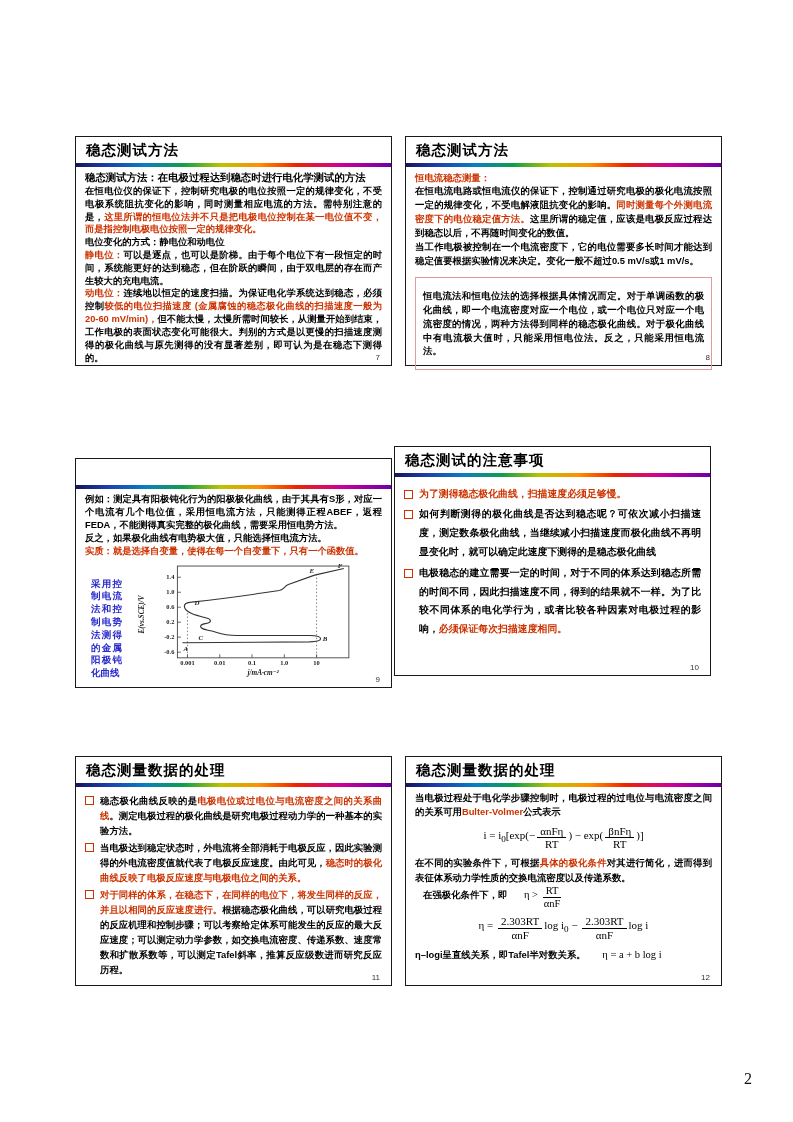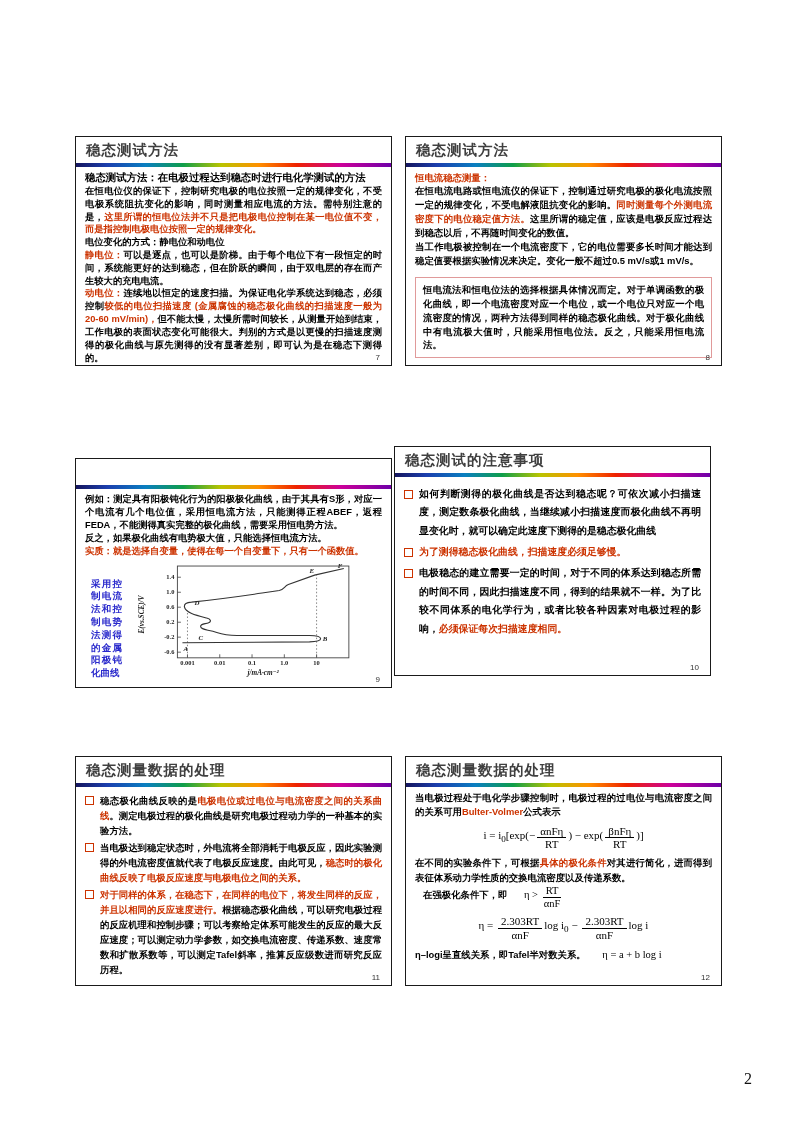--- a/index.html
+++ b/index.html
@@ -2,30 +2,30 @@
 <html><head>
 <meta charset="utf-8">
 <style>
   html,body{margin:0;padding:0;background:#ffffff;}
   body{width:793px;height:1122px;position:relative;font-family:"Liberation Sans","DejaVu Sans",sans-serif;color:#000;}
   .sheet{position:absolute;left:0;top:0;width:793px;height:1122px;background:#fff;}
   .slide{position:absolute;width:317px;height:230px;border:1.3px solid #1a1a1a;background:#fff;box-sizing:border-box;}
   .s1{left:75px;top:136px;}  .s2{left:405px;top:136px;}
   .s3{left:75px;top:458px;}  .s4{left:394px;top:446px;}
   .s5{left:75px;top:756px;}  .s6{left:405px;top:756px;}
-  .slide-title{margin:0;padding:4px 10px 2px 10px;height:20px;font-size:14.5px;font-weight:bold;color:#404040;letter-spacing:1px;font-family:"Liberation Sans","DejaVu Sans",sans-serif;}
+  .slide-title{margin:0;padding:4px 10px 2px 10px;height:20px;font-size:14.5px;font-weight:bold;color:#000000;letter-spacing:1px;font-family:"Liberation Sans","DejaVu Sans",sans-serif;}
   .rainbow{height:3.5px;width:100%;background:linear-gradient(90deg,#15155e 0%,#1b3fae 10%,#0a7ec0 22%,#0f9e4a 34%,#b9c400 46%,#ff9000 58%,#ee2200 70%,#cc0099 84%,#6f00a8 100%);}
   .body{padding:4px 9px 2px 9px;text-align:justify;font-weight:700;}
   .t{margin:0;}
   .run-blk{color:#000;}
   .run-red{color:#cc3300;}
   .s1 .body{font-size:9.3px;line-height:1.38;}
   .s1 .lead{font-size:10.4px;}
   .s2 .body{font-size:9.4px;line-height:1.48;}
-  .notebox{border:1px solid #e09a9a;padding:5px 7px;margin-top:9px;}
+  .notebox{border:1px solid #e09a9a;padding:11px 7px;margin-top:9px;}
   .s3 .body{font-size:9.3px;line-height:1.4;}
   .s4 .body{font-size:9.9px;line-height:1.9;padding-top:8px;}
   .s5 .body{font-size:9.4px;line-height:1.6;padding-top:6px;}
   .s6 .body{font-size:9.4px;line-height:1.55;}
   .bullet{display:flex;margin:0 0 2px 0;}
   .bullet-icon{flex:0 0 auto;width:7px;height:7px;border:1.7px solid #cc3300;margin:5px 6px 0 0;}
   .s5 .bullet-icon{margin-top:3px;}
   .bullet-text{flex:1 1 auto;text-align:justify;}
   .pageno{position:absolute;right:11px;bottom:3px;font-size:8px;color:#333;font-weight:400;}
   .figure{display:flex;align-items:flex-start;margin:4px 0 0 4px;}
@@ -135,25 +135,25 @@
     </div>
     <span class="pageno">9</span>
   </div>
 
   <div class="slide s4">
     <h2 class="slide-title">稳态测试的注意事项</h2>
     <div class="rainbow"></div>
     <div class="body">
       <div class="bullet">
         <span class="bullet-icon"></span>
+        <div class="bullet-text"><span class="run-red">为了测得稳态极化曲线，扫描速度必须足够慢。</span></div>
+      </div>
+      <div class="bullet">
+        <span class="bullet-icon"></span>
         <div class="bullet-text"><span class="run-blk">如何判断测得的极化曲线是否达到稳态呢？可依次减小扫描速度，测定数条极化曲线，当继续减小扫描速度而极化曲线不再明显变化时，就可以确定此速度下测得的是稳态极化曲线</span></div>
-      </div>
-      <div class="bullet">
-        <span class="bullet-icon"></span>
-        <div class="bullet-text"><span class="run-red">为了测得稳态极化曲线，扫描速度必须足够慢。</span></div>
       </div>
       <div class="bullet">
         <span class="bullet-icon"></span>
         <div class="bullet-text"><span class="run-blk">电极稳态的建立需要一定的时间，对于不同的体系达到稳态所需的时间不同，因此扫描速度不同，得到的结果就不一样。为了比较不同体系的电化学行为，或者比较各种因素对电极过程的影响，</span><span class="run-red">必须保证每次扫描速度相同。</span></div>
       </div>
     </div>
     <span class="pageno">10</span>
   </div>
 
   <div class="slide s5">

